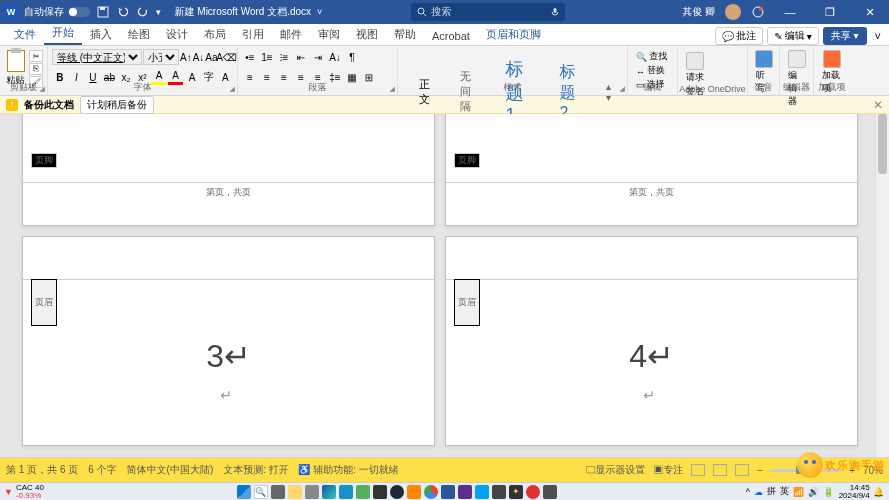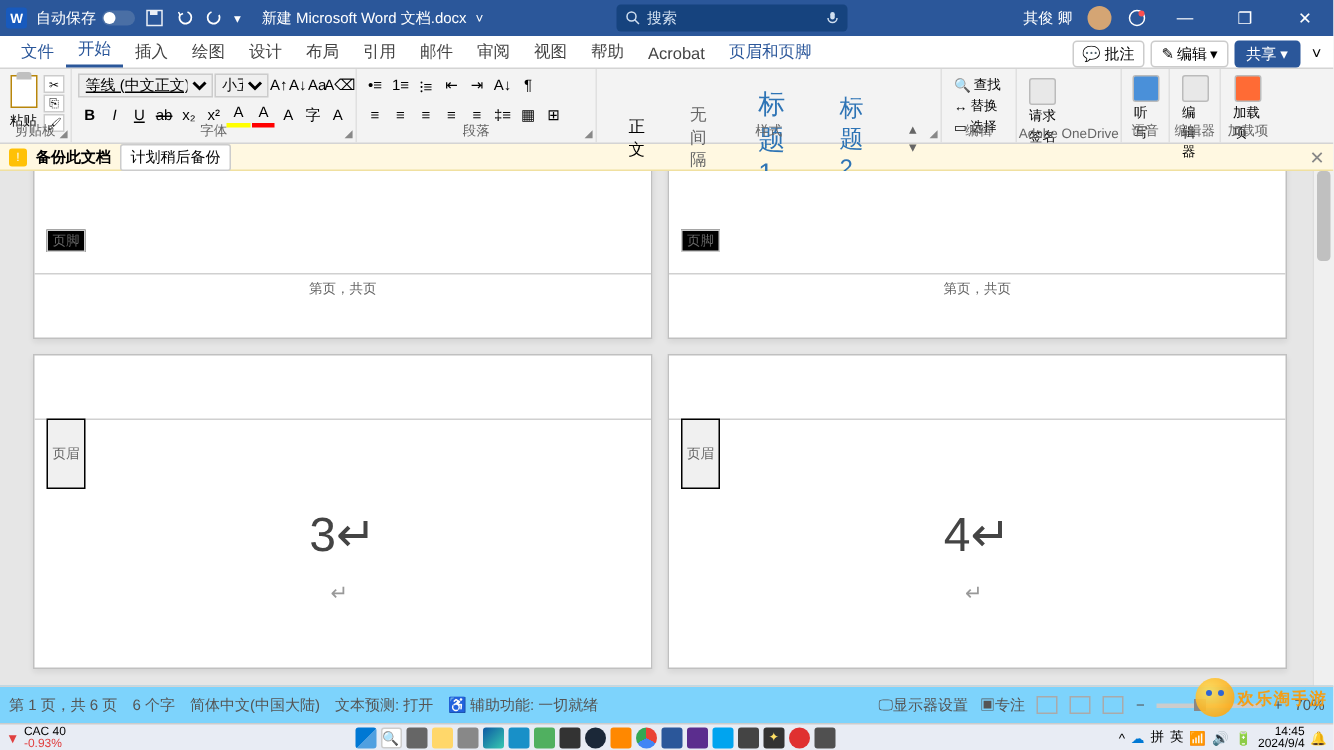--- a/index.html
+++ b/index.html
@@ -73,21 +73,21 @@
 .footer-tag { position: absolute; bottom: 42px; left: 8px; background: #000000; border: 1px solid #ccc; font-size: 9px; padding: 0 3px; color: #666; transform: translateY(-100%); }
 .footer-text { position: absolute; bottom: 26px; left: 0; right: 0; text-align: center; font-size: 9px; color: #666; }
 .header-line { position: absolute; top: 42px; left: 0; right: 0; border-bottom: 1px solid #d0d0d0; }
 .header-tag { position: absolute; top: 42px; left: 8px; background: #f0f0f0; border: 1px solid #000000; font-size: 9px; padding: 16px 3px; color: #666; }
 .page-num { position: absolute; top: 100px; left: 0; right: 0; text-align: center; font-size: 32px; color: #444; }
 .para-mark { position: absolute; top: 150px; left: 48%; font-size: 14px; color: #999; }
 .vscroll { position: absolute; right: 0; top: 0; bottom: 0; width: 14px; background: #f0f0f0; border-left: 1px solid #ddd; }
 .vthumb { position: absolute; left: 2px; right: 2px; top: 0; height: 60px; background: #c0c0c0; border-radius: 3px; }
 
 
-.status-bar { position: absolute; bottom: 18px; left: 0; right: 0; height: 18px; background: #7dd3fc; border-top: 1px solid #d4d4d4; display: flex; align-items: center; padding: 12px 6px; font-size: 10px; color: #555; gap: 10px; text-align: center; }
+.status-bar { position: absolute; bottom: 18px; left: 0; right: 0; height: 18px; background: #fde047; border-top: 1px solid #d4d4d4; display: flex; align-items: center; padding: 12px 6px; font-size: 10px; color: #555; gap: 10px; text-align: center; }
 .status-right { margin-left: auto; display: flex; align-items: center; gap: 8px; }
 .view-btn { width: 14px; height: 12px; border: 1px solid #aaa; cursor: pointer; }
 .zoom-slider { width: 70px; height: 3px; background: #ccc; position: relative; }
 .zoom-slider::after { content: ""; position: absolute; width: 8px; height: 8px; background: #888; top: -3px; left: 35%; }
 
 
 .taskbar { position: absolute; bottom: 0; left: 0; right: 0; height: 18px; background: #e8ecf4; border-top: 1px solid #ccc; display: flex; align-items: center; padding: 0 4px; gap: 3px; font-size: 9px; }
 .stock { display: flex; flex-direction: column; line-height: 8px; font-size: 8px; margin-right: 4px; }
 .tb-icon { width: 14px; height: 14px; border-radius: 2px; }
 .tb-center { flex: 1; display: flex; justify-content: center; gap: 3px; }

